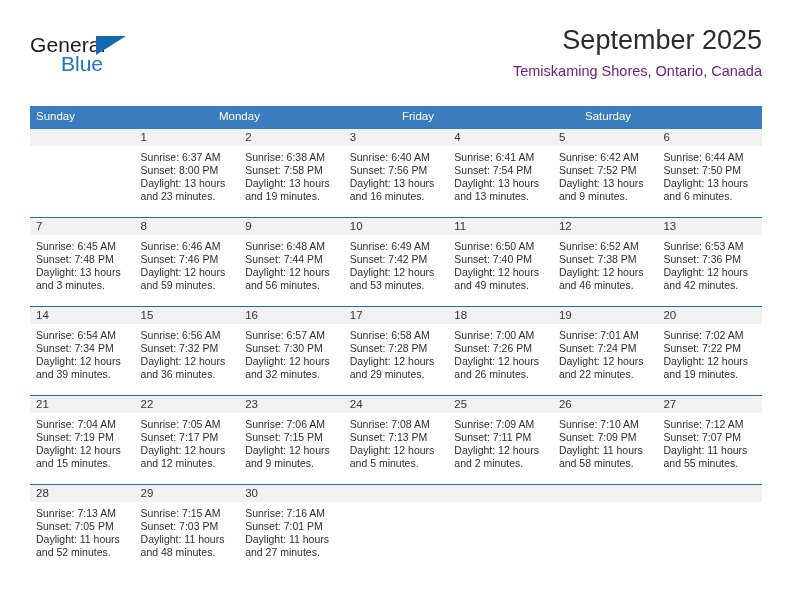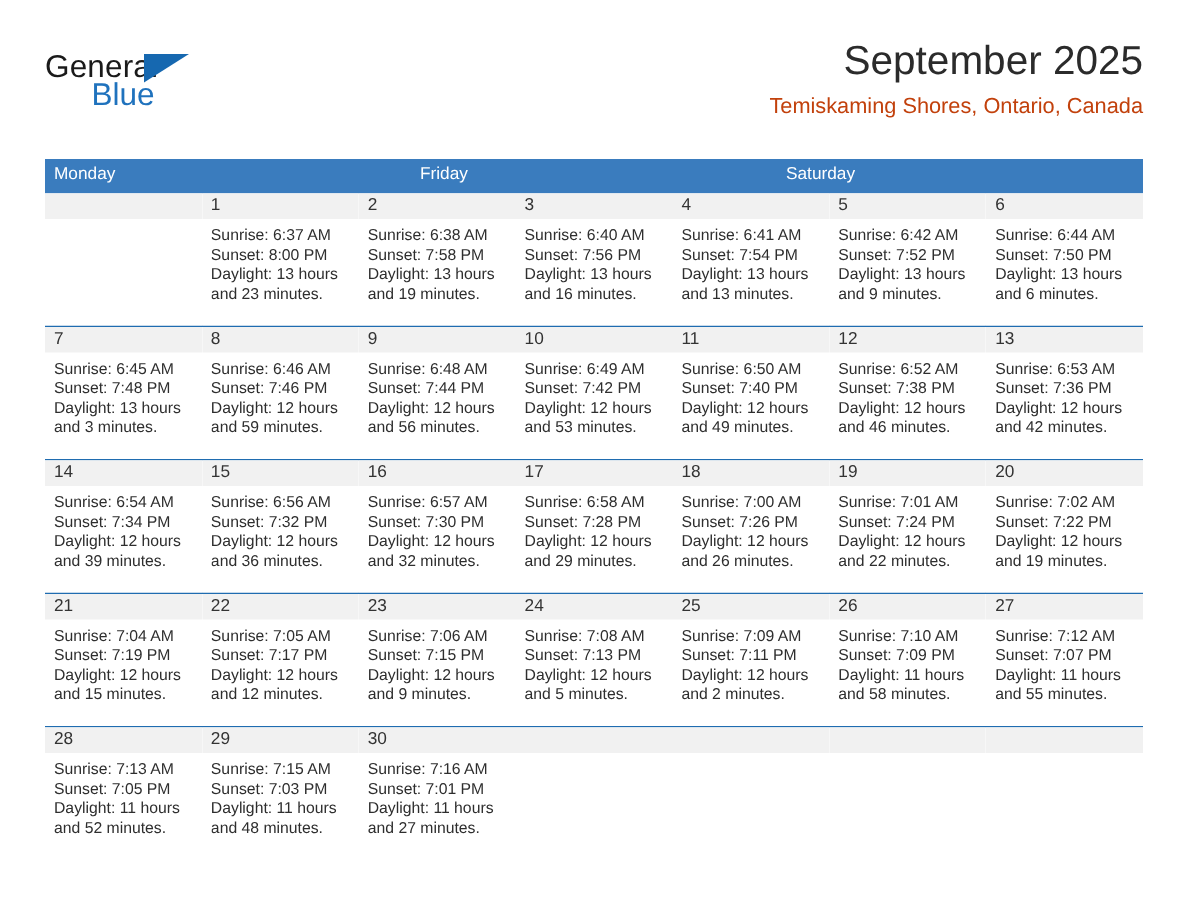--- a/index.html
+++ b/index.html
@@ -72,21 +72,21 @@
   .cal-title {
     font-size: 27px;
     font-weight: normal;
     color: #2b2b2b;
     line-height: 1.1;
     white-space: nowrap;
   }
   .cal-subtitle {
     margin-top: 8px;
     font-size: 14.5px;
-    color: #c2410c;
+    color: #701a75;
     line-height: 1.1;
     white-space: nowrap;
   }
 
   
   .calendar {
     position: absolute;
     left: 30px;
     top: 106px;
     width: 732px;
@@ -159,20 +159,21 @@
 
     <div class="titles">
       <div class="cal-title">September 2025</div>
       <div class="cal-subtitle">Temiskaming Shores, Ontario, Canada</div>
     </div>
 
   </div>
 
   <div class="calendar">
     <div class="dow-row" id="dow-row">
+        <div class="dow">Sunday</div>
         <div class="dow">Monday</div>
         <div class="dow">Friday</div>
         <div class="dow">Saturday</div>
       </div>
     <div id="weeks-container">
         <div class="week first">
           <div class="daycell empty">
             <div class="daynum"></div>
             <div class="daybody"></div>
           </div>

